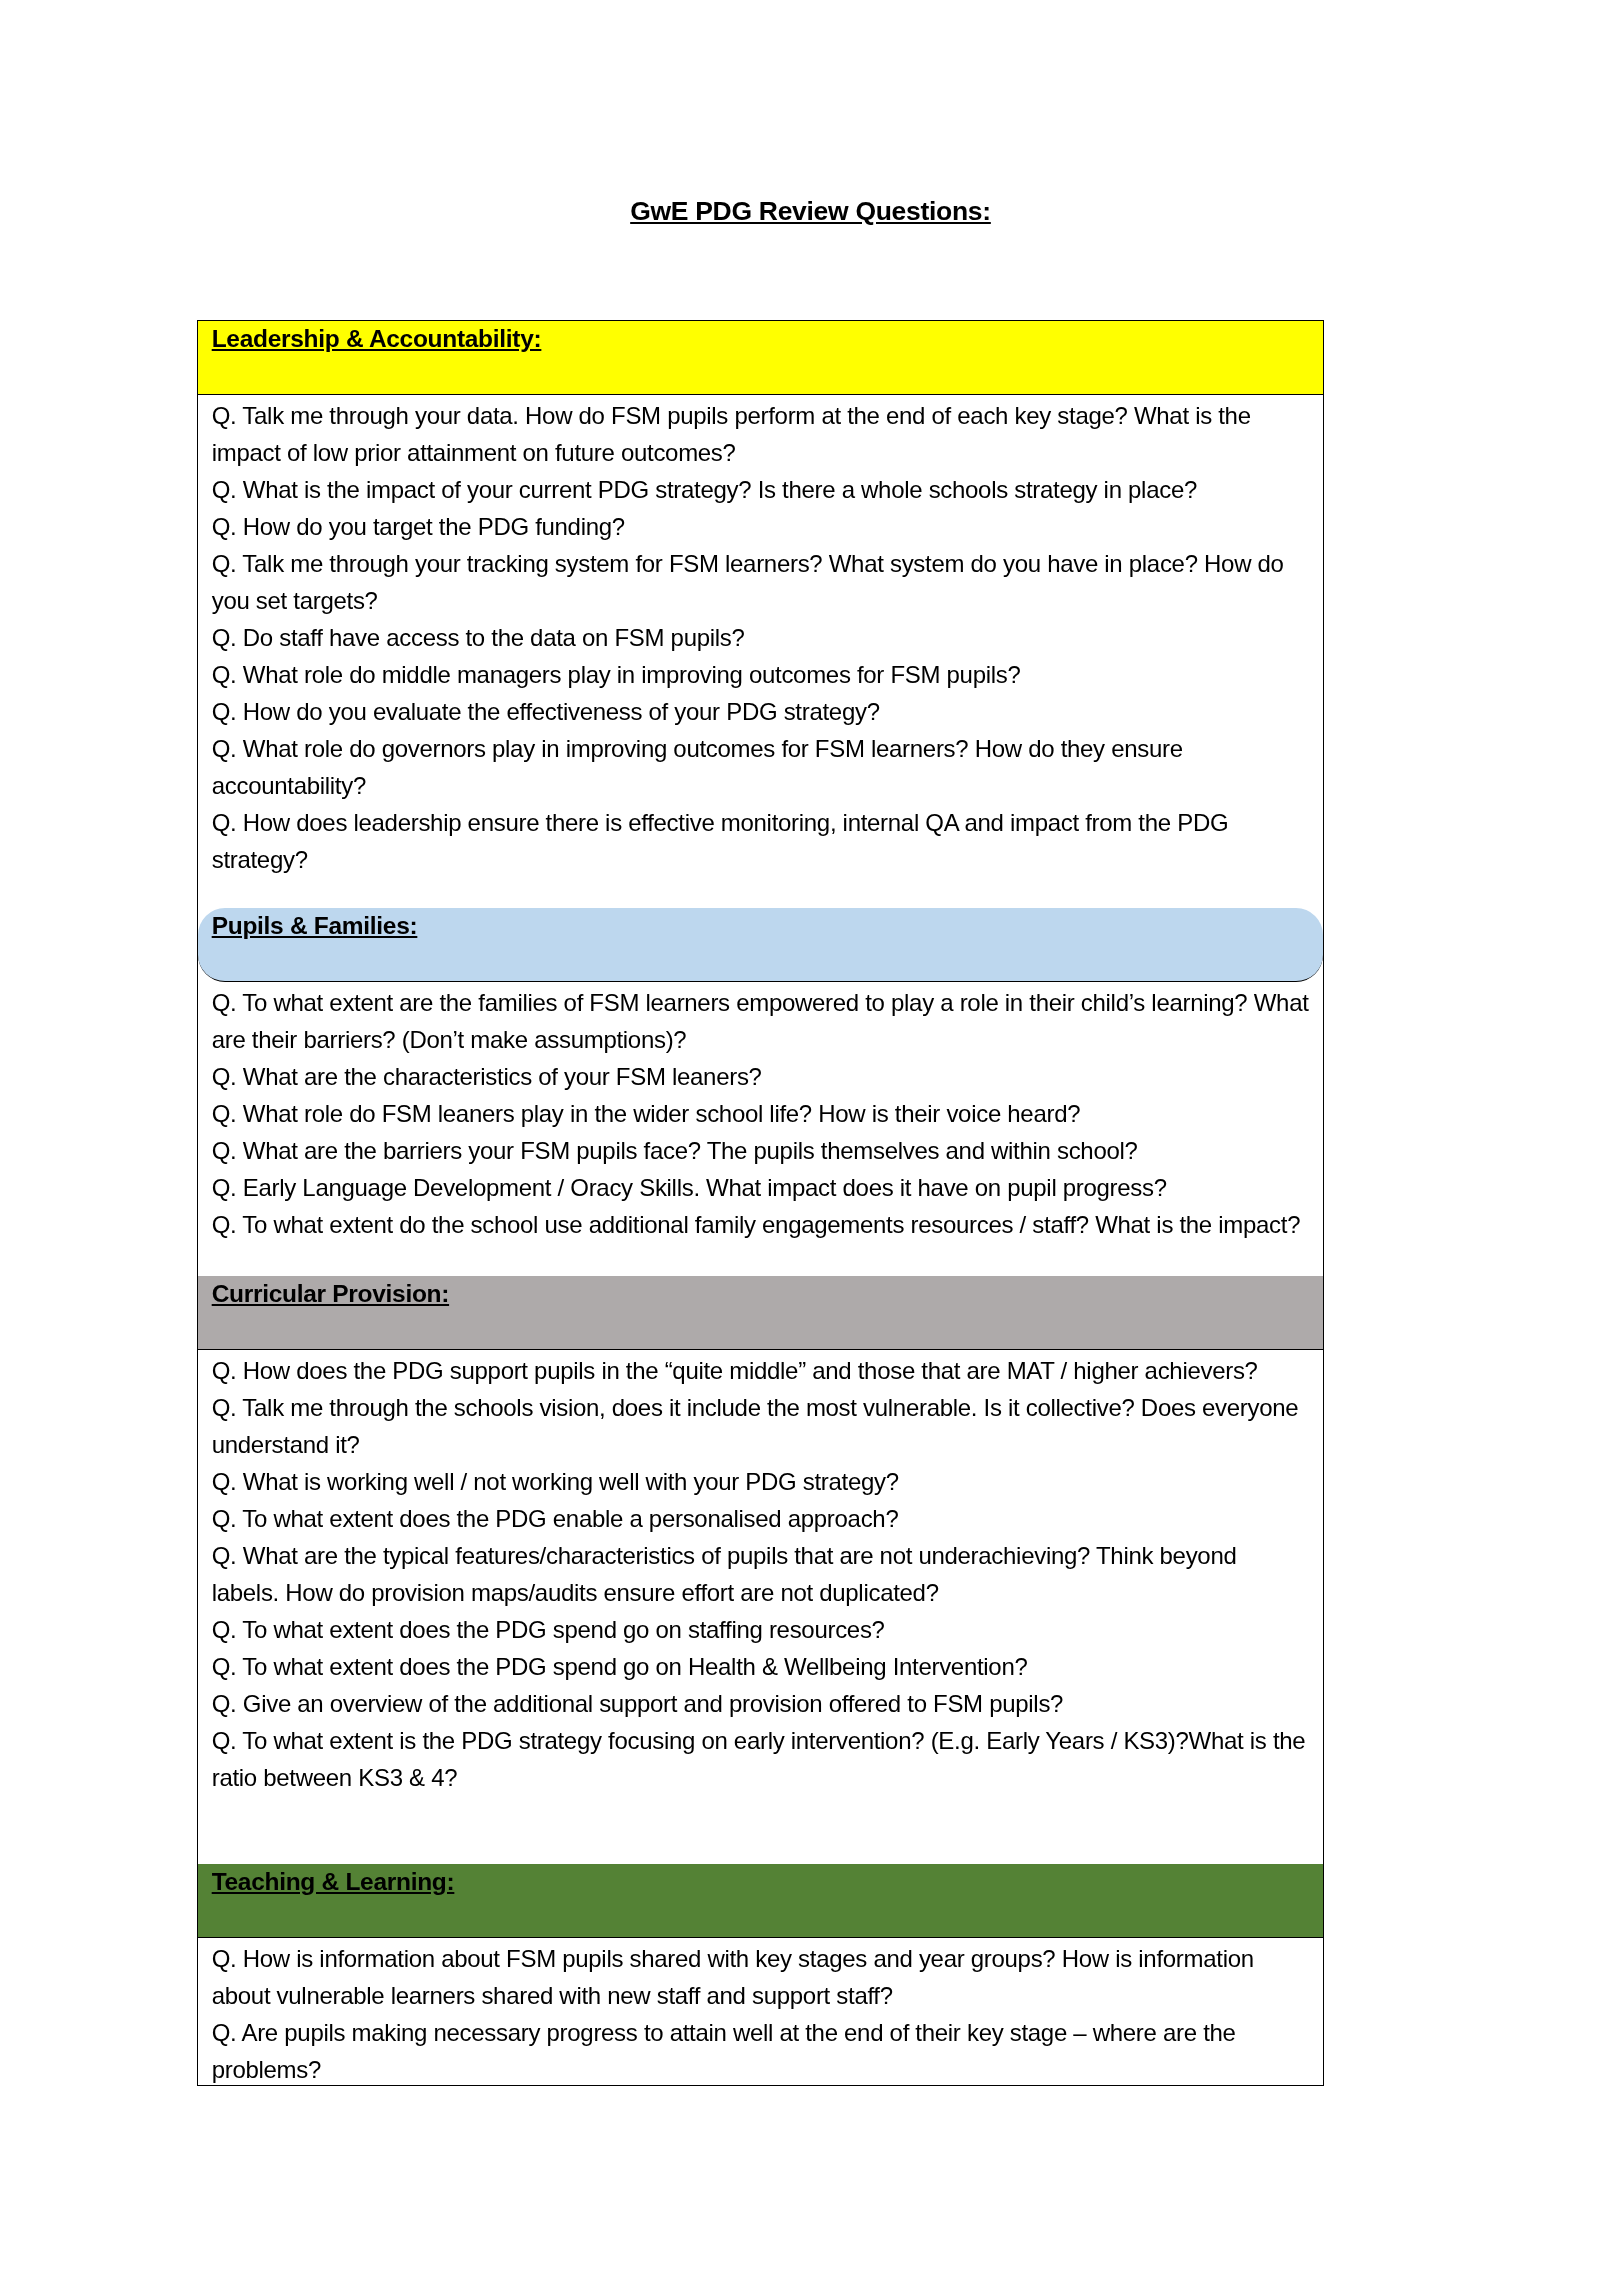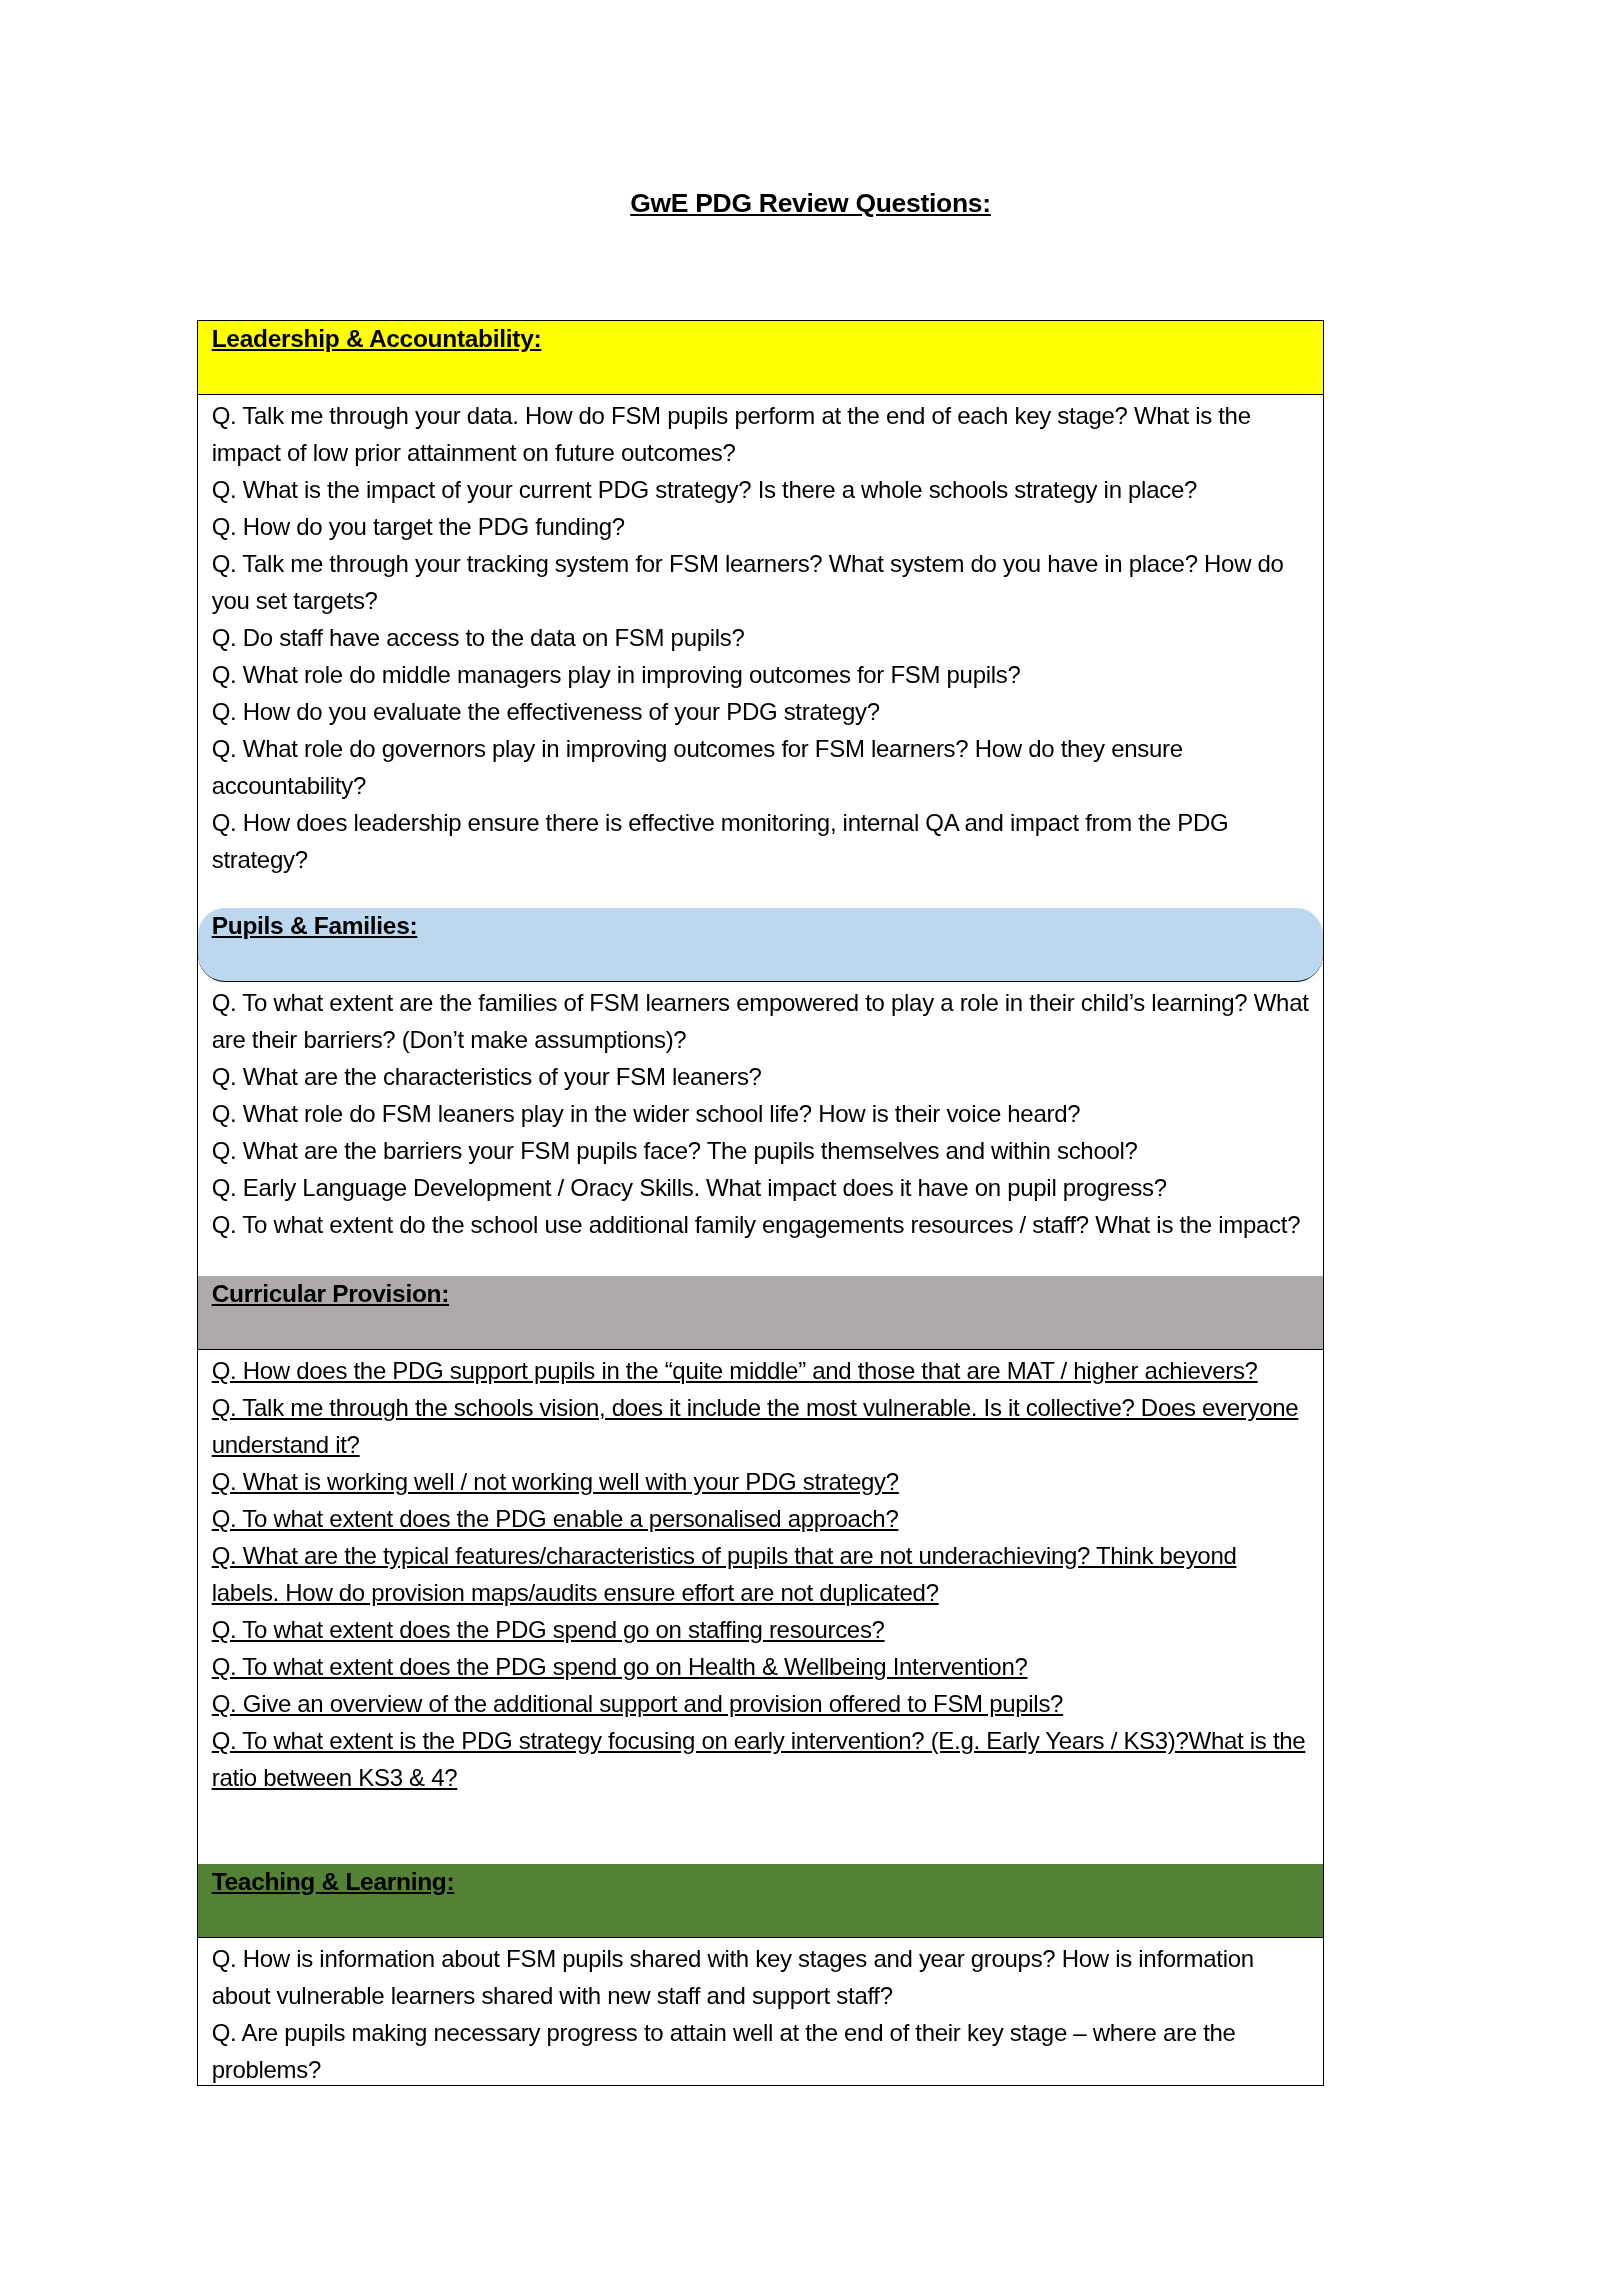--- a/index.html
+++ b/index.html
@@ -1,35 +1,35 @@
 <!DOCTYPE html>
 <html><head>
   <meta charset="utf-8">
   <style>
     html, body { margin: 0; padding: 0; background: #ffffff; }
     body { width: 1621px; height: 2293px; position: relative; overflow: hidden;
            font-family: "Liberation Sans", "DejaVu Sans", sans-serif; color: #000; }
-    .title { position: absolute; top: 188px; left: 0; width: 1621px; text-align: center;
+    .title { position: absolute; top: 196px; left: 0; width: 1621px; text-align: center;
              font-weight: bold; font-size: 26.5px; text-decoration: underline; letter-spacing: -0.3px; }
     .table { position: absolute; left: 197px; top: 320px; width: 1127px;
              border: 1.5px solid #000; box-sizing: border-box; }
     .hdr { height: 74px; box-sizing: border-box; border-bottom: 1.5px solid #000;
            padding: 3.9px 13.7px 0 13.7px; }
     .hdr span { font-weight: bold; font-size: 24.5px; text-decoration: underline; letter-spacing: -0.3px; }
     .body { box-sizing: border-box; border-bottom: 1.5px solid #000; padding: 2px 13.7px 0 13.7px;
             font-size: 24px; line-height: 37px; letter-spacing: -0.3px; }
     .body:last-child { border-bottom: none; }
     .q { display: block; }
     .s-lead .hdr { background: #FFFF00; }
     .s-pupils .hdr { background: #BDD7EE; border-radius: 27px; }
     .s-curr .hdr { background: #AEAAAA; }
     .s-teach .hdr { background: #548235; }
     .s-lead .body { height: 513px; }
     .s-pupils .body { height: 294px; }
-    .s-curr .body { height: 514px; text-decoration: underline; }
+    .s-curr .body { height: 514px; }
     .s-teach .body { height: 147px; }
   </style>
 </head>
 <body>
 
 <div class="title">GwE PDG Review Questions:</div>
 
 <div class="table">
 
   <div class="section s-lead">

